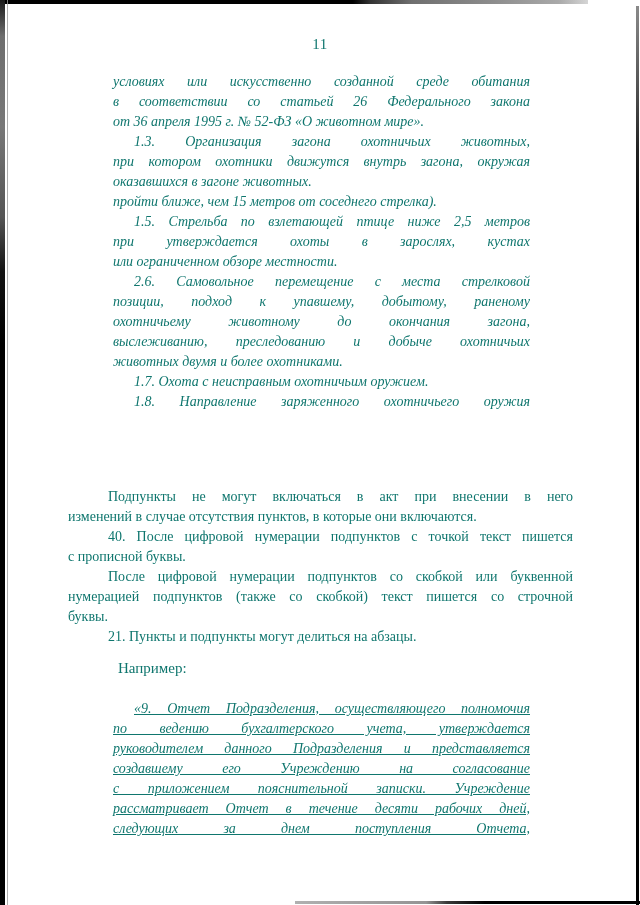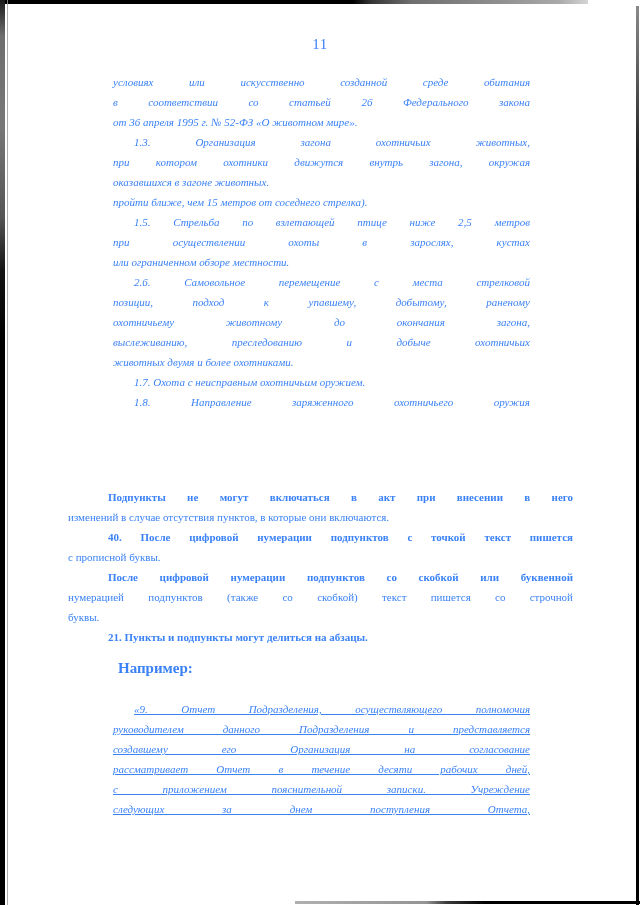--- a/index.html
+++ b/index.html
@@ -7,21 +7,21 @@
   body {
     width: 640px; height: 905px;
     background: #ffffff;
     font-family: "Liberation Serif", serif;
   }
   .page {
     position: relative;
     width: 640px; height: 905px;
     background: #ffffff;
     overflow: hidden;
-    color: #3b82f6;
+    color: #0f766e;
   }
 
   
   .border-left {
     position: absolute; left: 0; top: 0; width: 5px; height: 905px;
     background: linear-gradient(to bottom,
       #1a1a1a 0%, #6e6e6e 4%, #787878 14%, #555 24%,
       #141414 30%, #000 38%, #000 100%);
   }
   .inner-left-line {
@@ -42,34 +42,34 @@
     position: absolute; left: 295px; bottom: 1px; width: 345px; height: 3px;
     background: linear-gradient(to right,
       #b0b0b0 0%, #949494 38%, #3a3a3a 44%, #000 55%, #000 100%);
   }
 
   .pagenum {
     position: absolute; top: 36px; left: 0; right: 0;
     text-align: center; font-size: 15px; letter-spacing: .5px;
   }
 
-  .tblock { position: absolute; font-size: 11px; line-height: 20px; }
+  .tblock { position: absolute; font-size: 14px; line-height: 20px; }
   .quote { font-style: italic; left: 113px; width: 417px; }
   .q1 { top: 72px; }
   .q2 { top: 699px; text-decoration: underline; }
   .body-block { top: 487px; left: 68px; width: 505px; }
   .example {
     position: absolute; top: 658px; left: 118px;
-    font-size: 15px; line-height: 20px; font-weight: bold;
+    font-size: 15px; line-height: 20px; font-weight: normal;
   }
 
   .line { text-align: justify; text-align-last: left; }
   .line.jl { text-align-last: justify; }
   .quote .ind { padding-left: 21px; }
-  .body-block .ind { padding-left: 40px; font-weight: bold; }
+  .body-block .ind { padding-left: 40px; }
 </style>
 </head>
 <body>
 
 <div class="page">
 
   <div class="border-top"></div>
   <div class="border-left"></div>
   <div class="inner-left-line"></div>
   <div class="border-right"></div>
@@ -79,21 +79,21 @@
 
   <div class="tblock quote q1">
     <div class="line jl">условиях или искусственно созданной среде обитания</div>
     <div class="line jl">в соответствии со статьей 26 Федерального закона</div>
     <div class="line">от 36 апреля 1995 г. № 52-ФЗ «О животном мире».</div>
     <div class="line jl ind">1.3. Организация загона охотничьих животных,</div>
     <div class="line jl">при котором охотники движутся внутрь загона, окружая</div>
     <div class="line">оказавшихся в загоне животных.</div>
     <div class="line">пройти ближе, чем 15 метров от соседнего стрелка).</div>
     <div class="line jl ind">1.5. Стрельба по взлетающей птице ниже 2,5 метров</div>
-    <div class="line jl">при осуществлении охоты в зарослях, кустах</div>
+    <div class="line jl">при утверждается охоты в зарослях, кустах</div>
     <div class="line">или ограниченном обзоре местности.</div>
     <div class="line jl ind">2.6. Самовольное перемещение с места стрелковой</div>
     <div class="line jl">позиции, подход к упавшему, добытому, раненому</div>
     <div class="line jl">охотничьему животному до окончания загона,</div>
     <div class="line jl">выслеживанию, преследованию и добыче охотничьих</div>
     <div class="line">животных двумя и более охотниками.</div>
     <div class="line ind">1.7. Охота с неисправным охотничьим оружием.</div>
     <div class="line jl ind">1.8. Направление заряженного охотничьего оружия</div>
   </div>
 
@@ -105,20 +105,21 @@
     <div class="line jl ind">После цифровой нумерации подпунктов со скобкой или буквенной</div>
     <div class="line jl">нумерацией подпунктов (также со скобкой) текст пишется со строчной</div>
     <div class="line">буквы.</div>
     <div class="line ind">21. Пункты и подпункты могут делиться на абзацы.</div>
   </div>
 
   <div class="example">Например:</div>
 
   <div class="tblock quote q2">
     <div class="line jl ind">«9. Отчет Подразделения, осуществляющего полномочия</div>
+    <div class="line jl">по ведению бухгалтерского учета, утверждается</div>
     <div class="line jl">руководителем данного Подразделения и представляется</div>
-    <div class="line jl">создавшему его Организация на согласование</div>
+    <div class="line jl">создавшему его Учреждению на согласование</div>
+    <div class="line jl">с приложением пояснительной записки. Учреждение</div>
     <div class="line jl">рассматривает Отчет в течение десяти рабочих дней,</div>
-    <div class="line jl">с приложением пояснительной записки. Учреждение</div>
     <div class="line jl">следующих за днем поступления Отчета,</div>
   </div>
 
 </div>
 
 </body></html>

